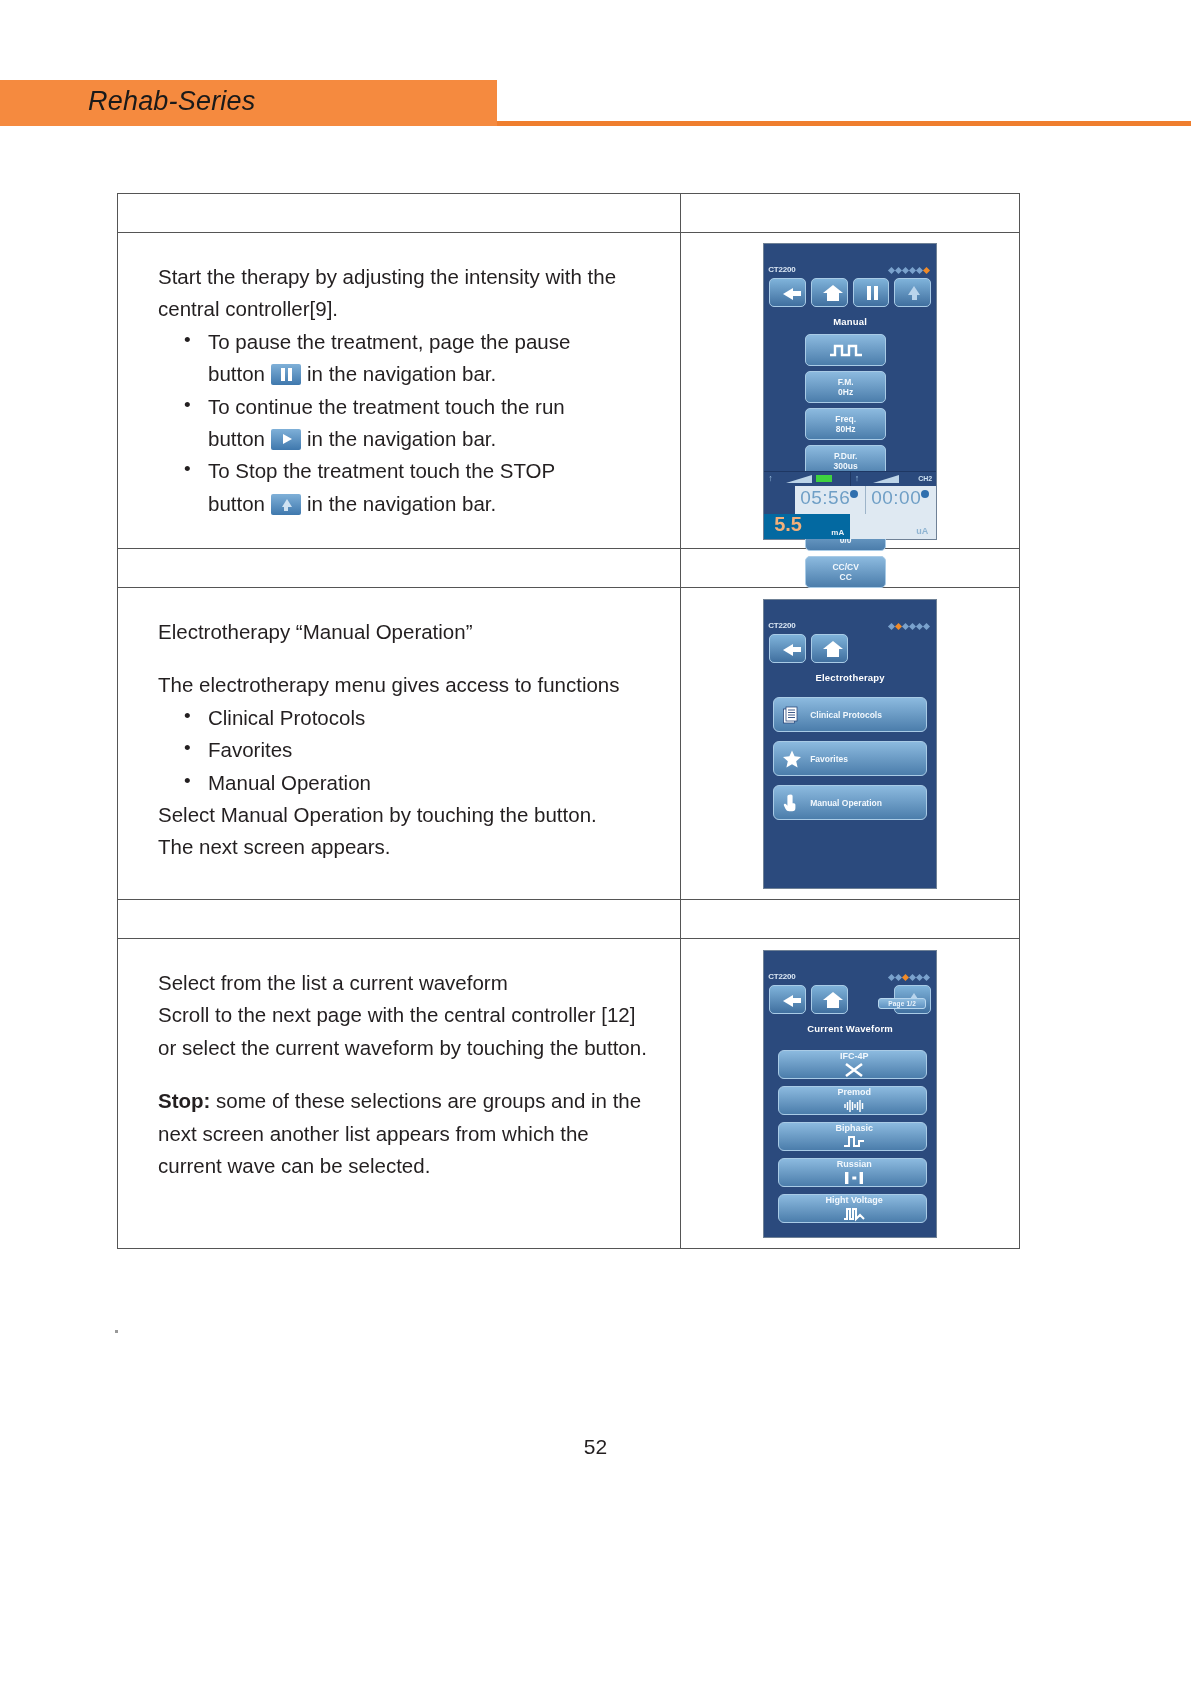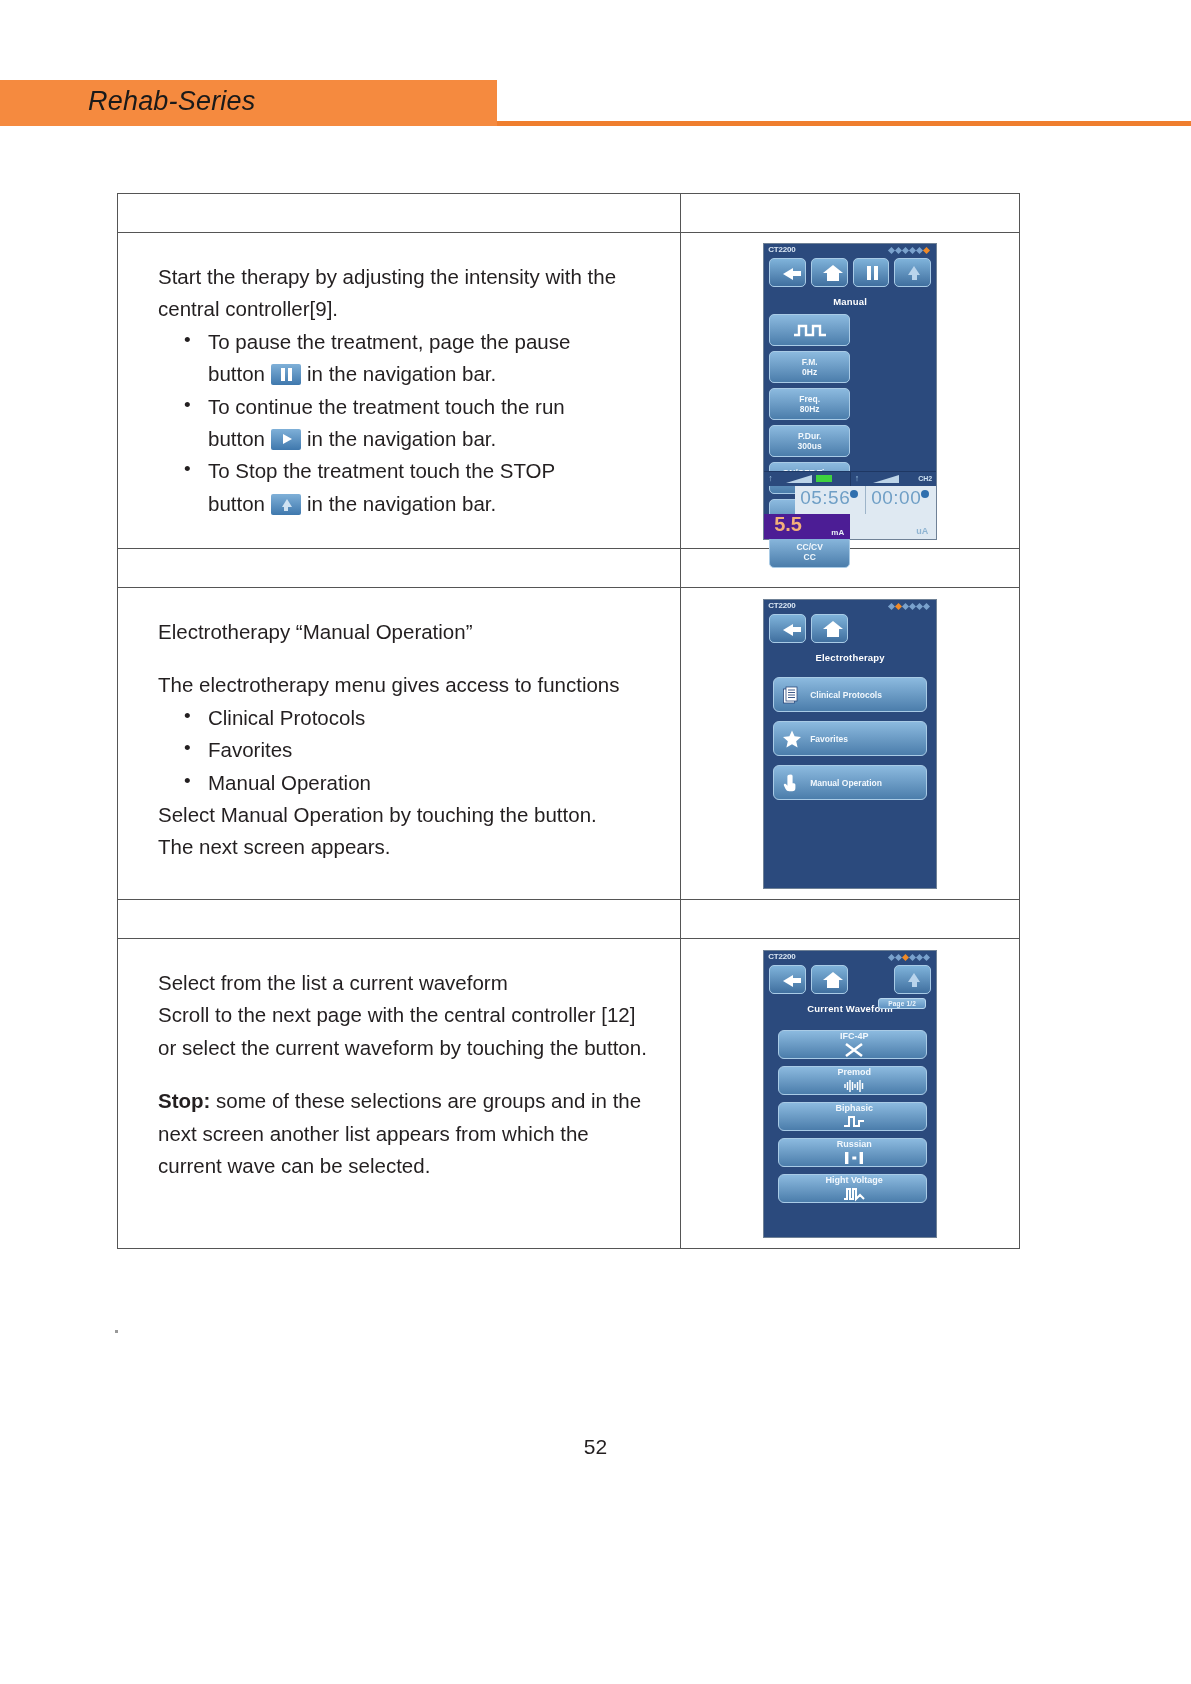--- a/index.html
+++ b/index.html
@@ -54,21 +54,21 @@
   .dev-wrap{display:flex;justify-content:center;align-items:flex-start;}
   .device{
     background:#2b4a7d;border:1px solid #6f8196;
     font-family:"Liberation Sans", sans-serif;color:#dce8f5;
     position:relative;box-sizing:border-box;
   }
   .dev1{width:174px;height:297px;margin:10px 0 8px 0;}
   .dev2{width:174px;height:290px;margin:11px 0 10px 0;}
   .dev3{width:174px;height:288px;margin:11px 0 10px 0;}
 
-  .topbar{height:14px;background:#2b4a7d;position:relative;}
+  .topbar{height:14px;background:#2b4a7d;position:relative;margin-top:20px;}
   .topbar .mdl{position:absolute;left:4px;top:1px;font-size:8px;font-weight:700;color:#dbe7f4;
      letter-spacing:-.2px;}
   .dots{position:absolute;right:5px;top:4px;display:flex;align-items:center;gap:0px;}
   .dots i{display:block;width:5px;height:5px;background:#7aa2cd;margin-right:2px;
      transform:rotate(45deg);}
   .dots i.on{background:#f08a28;}
 
   .navrow{display:flex;gap:5px;padding:0 5px 4px 5px;}
   .nav{flex:1;height:27px;border-radius:5px;border:1px solid #a9cbe6;
     background:linear-gradient(#7fb3da,#406f9f);position:relative;}
@@ -88,21 +88,21 @@
   .scr-title{text-align:center;font-size:9.5px;font-weight:700;color:#fff;
     padding:5px 0 7px 0;background:#2b4a7d;letter-spacing:.2px;}
   .pagetag{position:absolute;right:10px;top:47px;background:linear-gradient(#8fbcdf,#5f92c1);
     border:1px solid #b7d6ee;border-radius:3px;font-size:6.5px;font-weight:700;color:#eaf3fb;
     padding:1px 9px;letter-spacing:.2px;}
 
   .grid2{display:flex;flex-wrap:wrap;gap:5px;padding:0 5px;}
   .cell{width:79px;height:30px;border-radius:5px;border:1px solid #a9cbe6;
     background:linear-gradient(#8cbadf,#4b7dab);
     display:flex;flex-direction:column;align-items:center;justify-content:center;
-    font-size:8.5px;font-weight:700;color:#f2f8fd;line-height:1.22;text-align:center;}
+    font-size:8.5px;font-weight:700;color:#f2f8fd;line-height:1.22;text-align:center;margin-left:36px;}
   .cell .l2{font-weight:700;}
 
   
   .sqw{position:relative;width:34px;height:15px;}
   .sqw svg{display:block;}
 
   .panelbottom{position:absolute;left:0;right:0;bottom:0;}
   .chrow{display:flex;border-top:1px solid #1e3763;}
   .chhalf{flex:1;position:relative;background:#2b4a7d;height:14px;
     border-right:1px solid #1e3763;box-sizing:border-box;}
@@ -115,21 +115,21 @@
 
   .timerow{display:flex;background:#dfe9f2;margin-left:31px;}
   .thalf{flex:1;position:relative;height:28px;border-right:1px solid #9db4c9;box-sizing:border-box;}
   .thalf:last-child{border-right:none;}
   .tval{position:absolute;left:5px;top:1px;font-size:19px;font-weight:400;color:#6f9fc6;
     letter-spacing:.5px;font-family:"Liberation Sans", sans-serif;}
   .clk{position:absolute;right:7px;top:4px;width:8px;height:8px;border-radius:50%;
     background:#2f6fae;}
   .amprow{display:flex;height:25px;}
   .ahalf{flex:1;position:relative;box-sizing:border-box;}
-  .ahalf.orange{background:#4c1d95;text-align:right;}
+  .ahalf.orange{background:#0369a1;text-align:right;}
   .ahalf.light{background:#dfe9f2;}
   .aval{position:absolute;left:10px;top:-1px;font-size:20px;font-weight:700;color:#f3b07a;}
   .aunit{position:absolute;right:6px;bottom:2px;font-size:8px;font-weight:700;color:#e7eff6;}
   .aunit2{position:absolute;right:8px;bottom:3px;font-size:9px;font-weight:700;color:#8fb4d2;}
 
   
   .menu{padding:7px 9px 0 9px;display:flex;flex-direction:column;gap:9px;}
   .mitem{height:33px;border-radius:6px;border:1px solid #a9cbe6;
     background:linear-gradient(#8cbadf,#4b7dab);
     display:flex;align-items:center;padding:0 8px;gap:8px;

